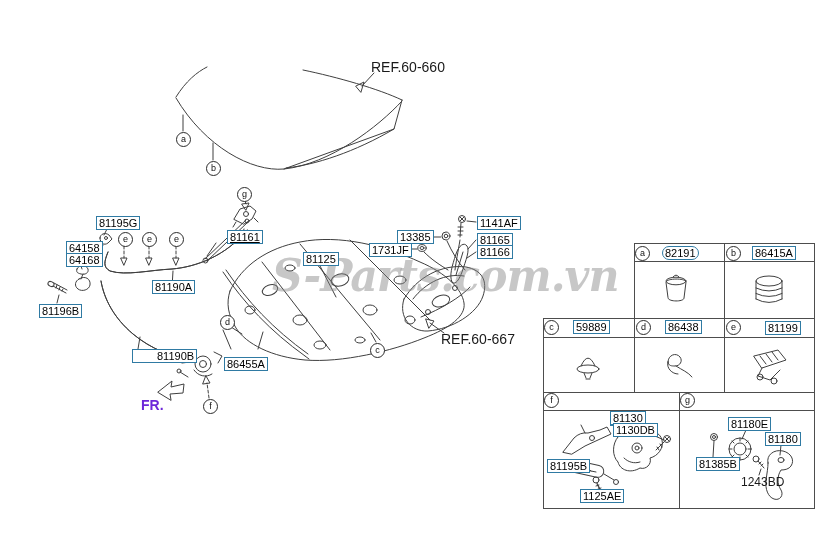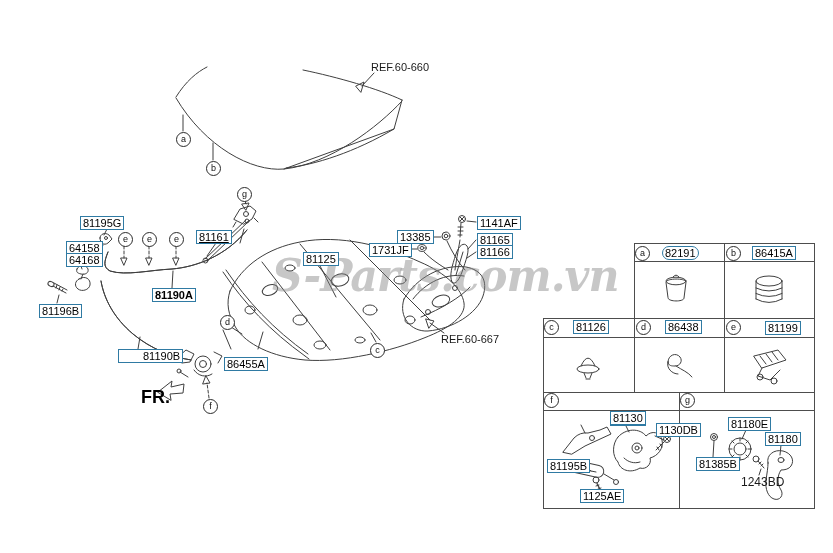--- a/index.html
+++ b/index.html
@@ -2,30 +2,30 @@
 <html><head>
 <meta charset="utf-8">
 <style>
   html,body{margin:0;padding:0;background:#fff;}
   .canvas{position:relative;width:833px;height:553px;background:#ffffff;overflow:hidden;
           font-family:"Liberation Sans",sans-serif;}
   svg{position:absolute;left:0;top:0;}
   svg *{stroke:#3f3f3f;fill:none;stroke-width:1;stroke-linecap:round;stroke-linejoin:round;}
   .plabel{position:absolute;border:1px solid #2f7aa3;background:#fff;color:#000;
           font-size:11px;line-height:12px;padding:0 2px;white-space:nowrap;z-index:30;}
-  .freetext{position:absolute;color:#1a1a1a;font-size:11px;line-height:12px;white-space:nowrap;z-index:30;}
+  .freetext{position:absolute;color:#1a1a1a;font-size:14px;line-height:12px;white-space:nowrap;z-index:30;}
   .callout{position:absolute;width:13px;height:13px;border:1px solid #2b2b2b;border-radius:50%;
            background:#fff;color:#111;font-size:9px;line-height:13px;text-align:center;z-index:25;}
   .cell{position:absolute;border:1px solid #4d4d4d;background:transparent;z-index:5;box-sizing:border-box;}
   .cell-head{position:absolute;left:0;top:0;right:0;border-bottom:1px solid #4d4d4d;}
   .watermark{position:absolute;left:272px;top:250px;z-index:20;
              font-family:"DejaVu Serif",serif;font-weight:bold;font-style:italic;
              font-size:44px;letter-spacing:-1px;color:rgba(130,130,130,0.45);
              transform:scaleX(0.97);transform-origin:left top;white-space:nowrap;}
-  .fr{position:absolute;left:141px;top:387px;font-size:18px;font-weight:bold;color:#000000;z-index:30;}
+  .fr{position:absolute;left:141px;top:397px;font-size:14px;font-weight:bold;color:#6d28d9;z-index:30;}
 </style>
 </head>
 <body>
 
 <div class="canvas">
 
   <svg width="833" height="553" viewBox="0 0 833 553">
 
     <g>
       <path d="M176,97 C186,81 197,72 207,67"></path>
@@ -301,48 +301,48 @@
   <div class="callout" style="left:203px;top:399px;">f</div>
 
   <div class="callout" style="left:635px;top:246px;">a</div>
   <div class="callout" style="left:726px;top:246px;">b</div>
   <div class="callout" style="left:544px;top:320px;">c</div>
   <div class="callout" style="left:636px;top:320px;">d</div>
   <div class="callout" style="left:726px;top:320px;">e</div>
   <div class="callout" style="left:544px;top:393px;">f</div>
   <div class="callout" style="left:680px;top:393px;">g</div>
 
-  <div class="plabel" style="left:80px;top:216px;">81195G</div>
+  <div class="plabel" style="left:96px;top:216px;">81195G</div>
   <div class="plabel" style="left:66px;top:241px;">64158</div>
   <div class="plabel" style="left:66px;top:253px;">64168</div>
   <div class="plabel" style="left:39px;top:304px;">81196B</div>
-  <div class="plabel" style="left:196px;top:230px;text-decoration:underline;">81161</div>
-  <div class="plabel" style="left:152px;top:288px;font-weight:bold;">81190A</div>
-  <div class="plabel" style="left:118px;top:349px;padding-left:24px;">81190B</div>
+  <div class="plabel" style="left:227px;top:230px;text-decoration:underline;">81161</div>
+  <div class="plabel" style="left:152px;top:280px;">81190A</div>
+  <div class="plabel" style="left:132px;top:349px;padding-left:24px;">81190B</div>
   <div class="plabel" style="left:224px;top:357px;">86455A</div>
   <div class="plabel" style="left:303px;top:252px;">81125</div>
   <div class="plabel" style="left:397px;top:230px;">13385</div>
   <div class="plabel" style="left:369px;top:243px;">1731JF</div>
   <div class="plabel" style="left:477px;top:216px;">1141AF</div>
   <div class="plabel" style="left:477px;top:233px;">81165</div>
   <div class="plabel" style="left:477px;top:245px;">81166</div>
 
   <div class="freetext" style="left:371px;top:61px;">REF.60-660</div>
   <div class="freetext" style="left:441px;top:333px;">REF.60-667</div>
 
   <div class="fr">FR.</div>
 
   <div class="plabel" style="left:662px;top:246px;border-radius:7px;">82191</div>
   <div class="plabel" style="left:752px;top:246px;">86415A</div>
-  <div class="plabel" style="left:573px;top:320px;">81126</div>
+  <div class="plabel" style="left:573px;top:320px;">59889</div>
   <div class="plabel" style="left:665px;top:320px;">86438</div>
   <div class="plabel" style="left:757px;top:321px;margin-left:8px;">81199</div>
   <div class="plabel" style="left:566px;top:412px;margin-left:44px;">81140</div>
   <div class="plabel" style="left:610px;top:411px;">81130</div>
-  <div class="plabel" style="left:656px;top:423px;">1130DB</div>
+  <div class="plabel" style="left:613px;top:423px;">1130DB</div>
   <div class="plabel" style="left:547px;top:459px;">81195B</div>
   <div class="plabel" style="left:580px;top:489px;">1125AE</div>
   <div class="plabel" style="left:728px;top:417px;">81180E</div>
   <div class="plabel" style="left:765px;top:432px;">81180</div>
   <div class="plabel" style="left:696px;top:457px;">81385B</div>
   <div class="freetext" style="left:741px;top:476px;font-size:12px;">1243BD</div>
 
 </div>
 
 </body></html>

